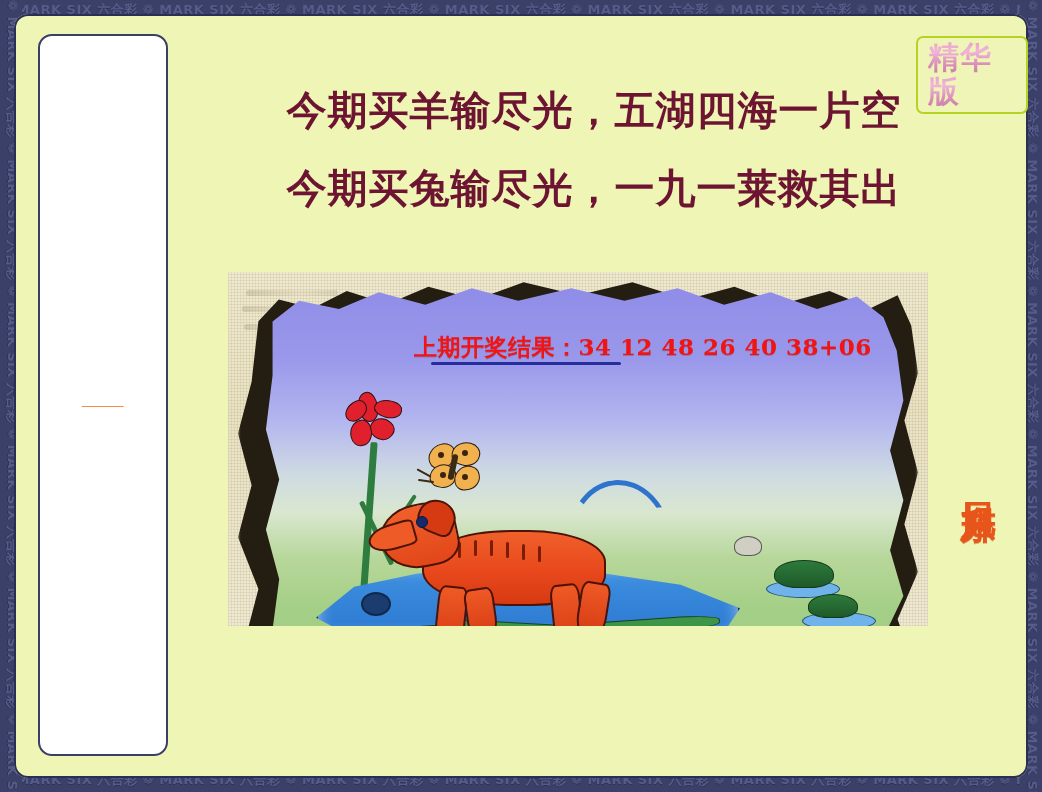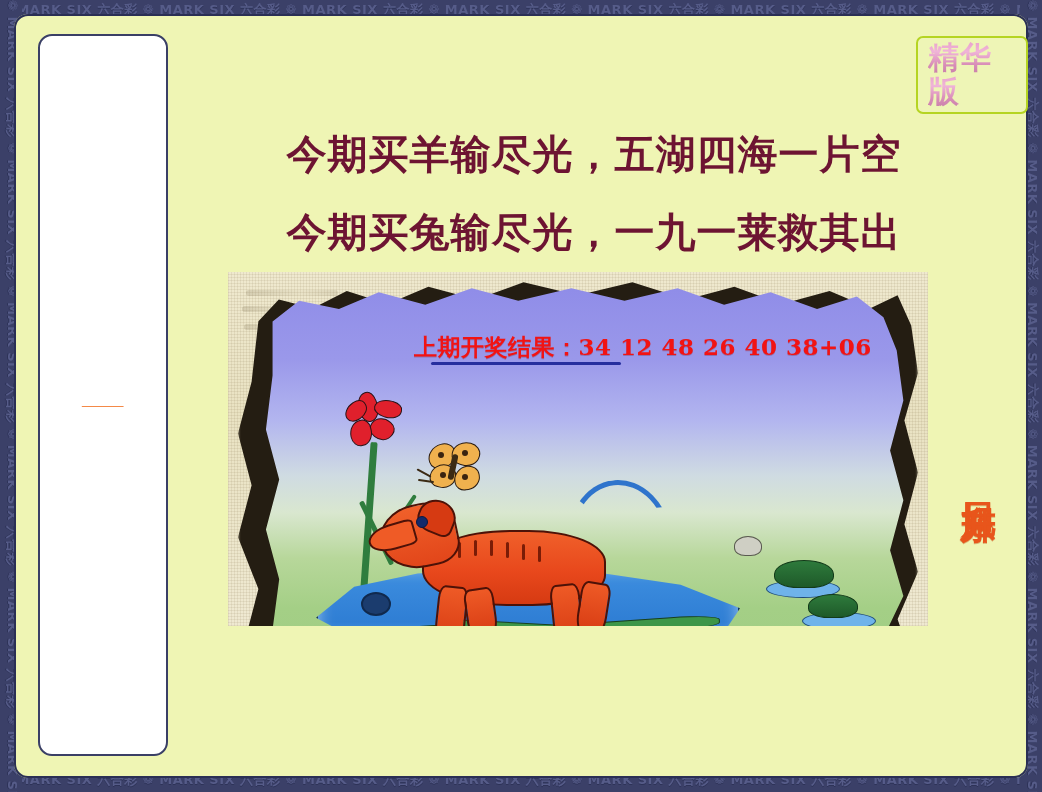--- a/index.html
+++ b/index.html
@@ -74,21 +74,20 @@
     -webkit-background-clip:text;background-clip:text;
     color:transparent;-webkit-text-fill-color:transparent;
     text-shadow:none;
     white-space:nowrap;
   }
 
   
   #couplet{
     position:absolute;left:240px;top:76px;width:680px;
     text-align:center;
-    margin-top:44px;
   }
   .couplet-line{
     font-family:"DejaVu Serif","Liberation Serif",serif;
     font-weight:bold;
     font-size:40px;
     color:#6d1432;
     letter-spacing:1px;
     line-height:1.0;
     white-space:nowrap;
   }

